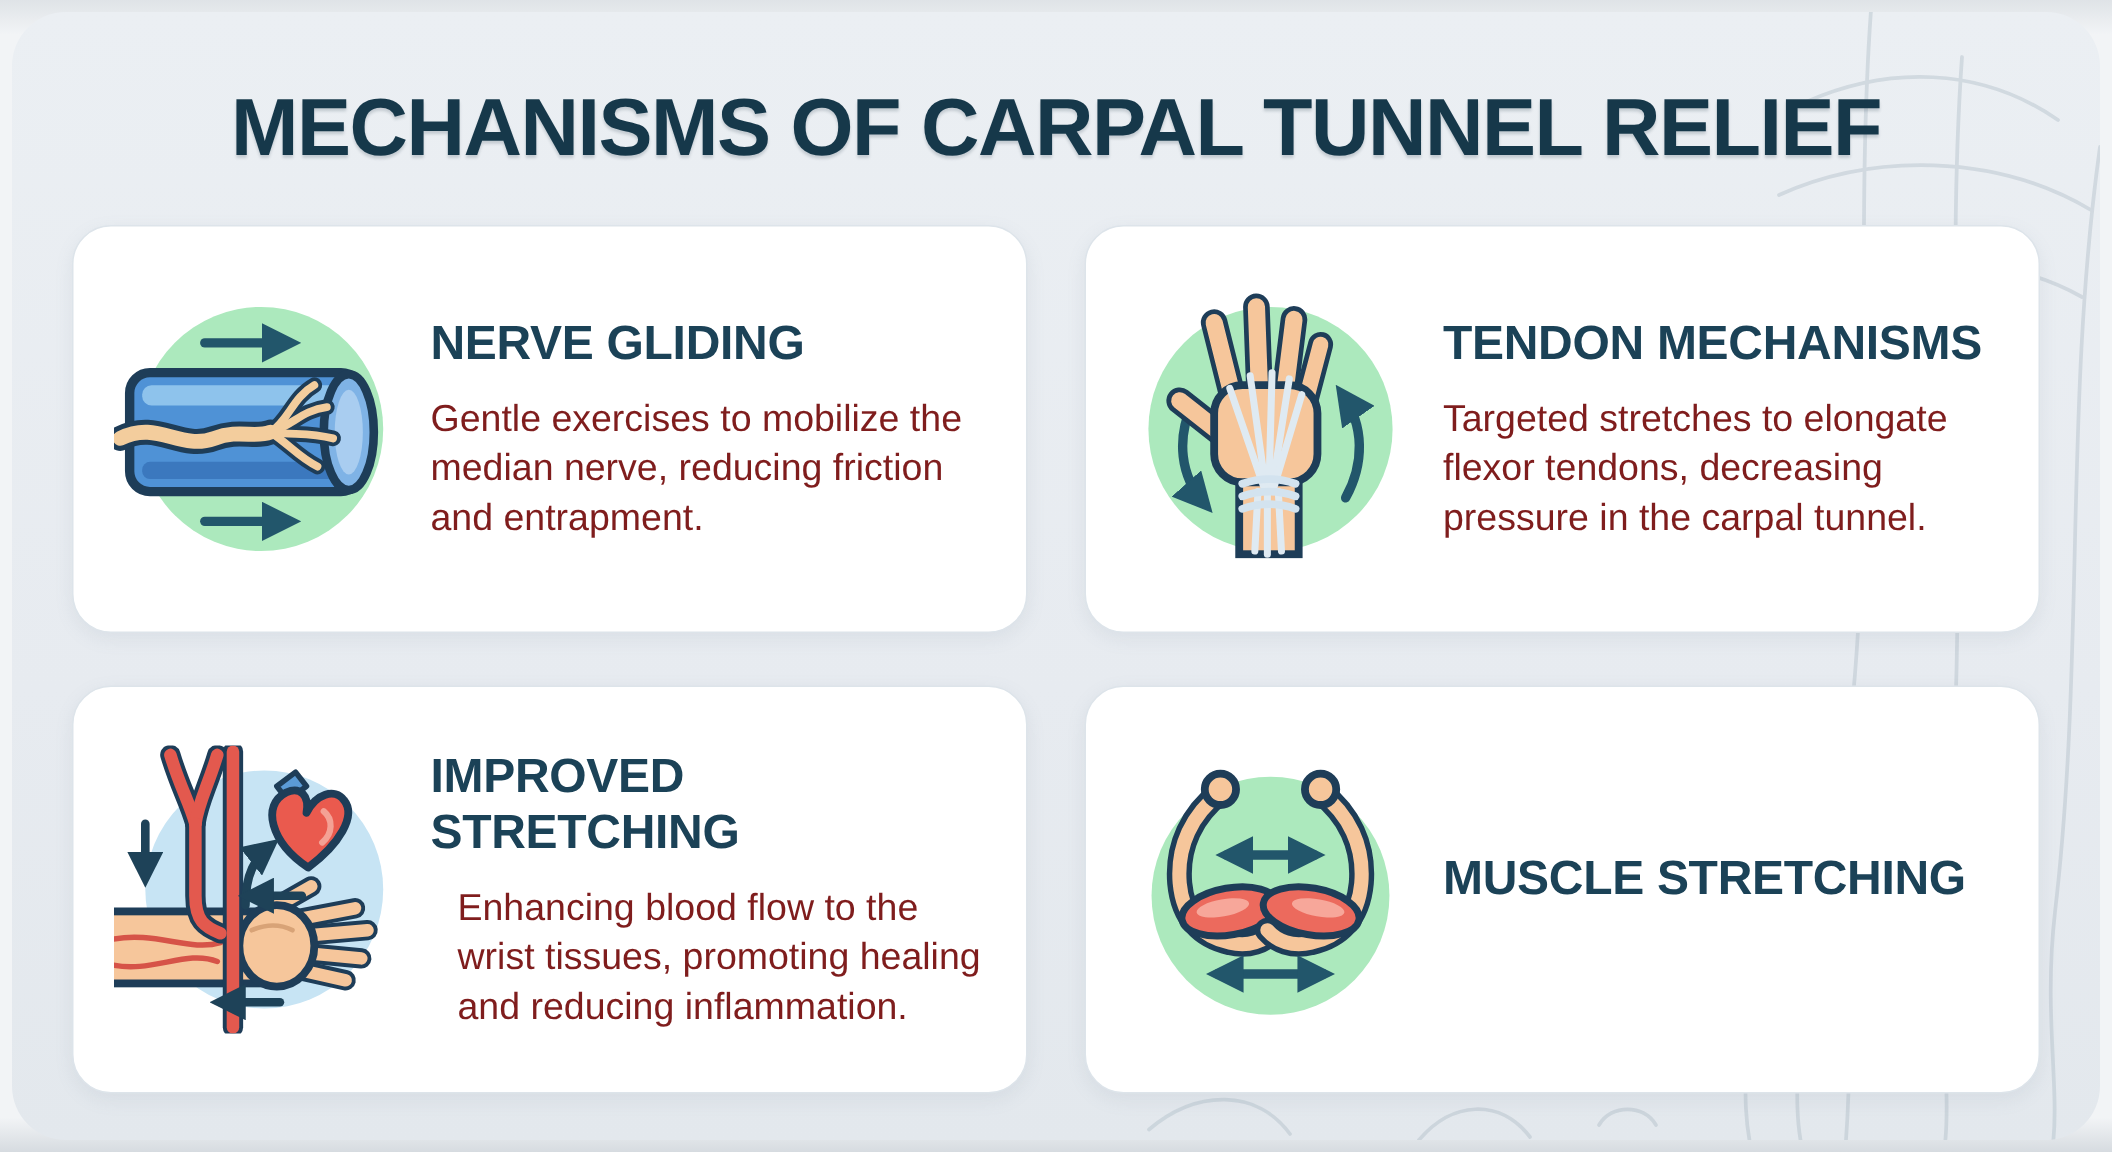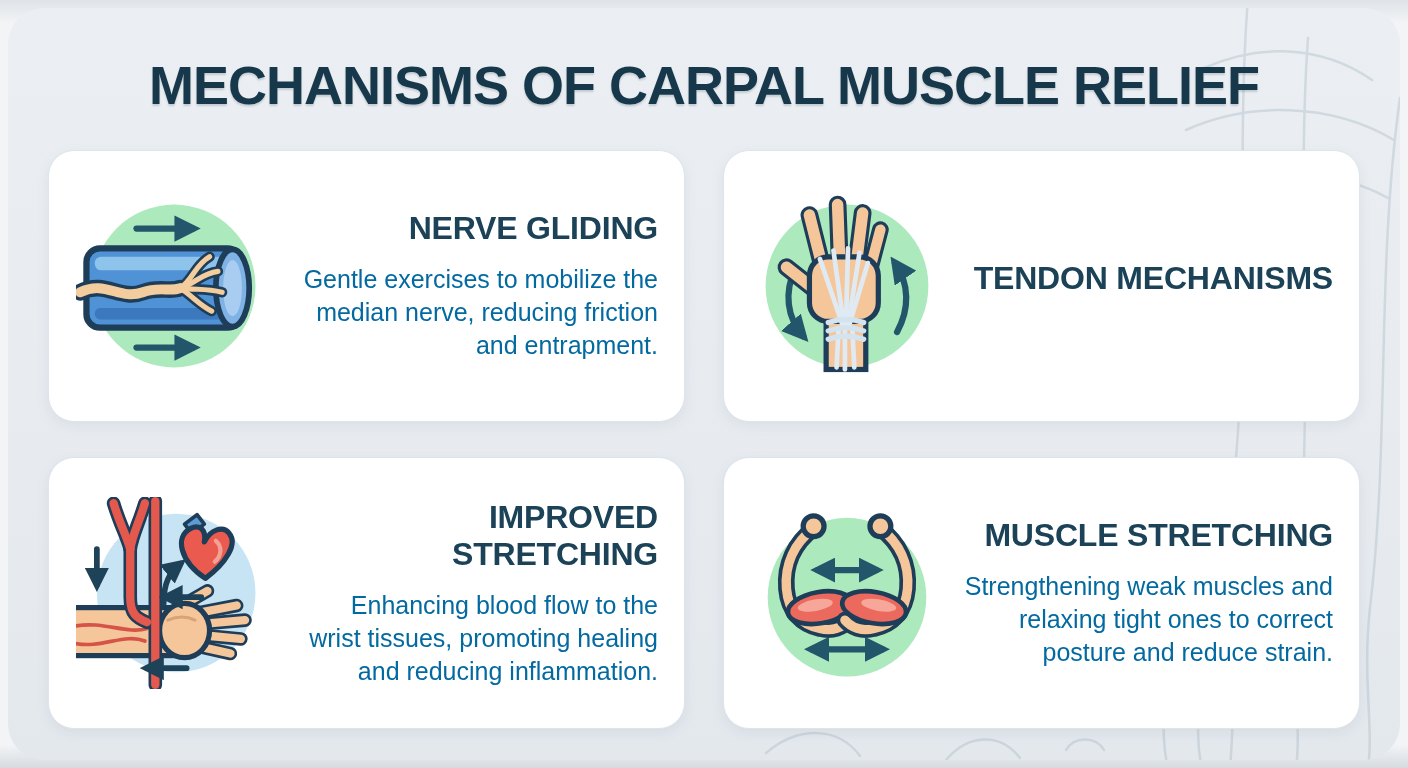--- a/index.html
+++ b/index.html
@@ -24,21 +24,20 @@
     text-align:center;
     font-size:54px; font-weight:bold; letter-spacing:-1px;
     color:#16384a;
     text-shadow:0 2px 2px rgba(20,45,60,0.18);
   }
   .grid {
     display:grid;
     grid-template-columns:1fr 1fr;
     gap:35px 38px;
     padding:0 40px;
-    text-align:right;
   }
   .card {
     background:#ffffff;
     border:1px solid #dde4ea;
     border-radius:26px;
     box-shadow:0 4px 12px rgba(120,140,155,0.12);
     height:272px;
     display:flex; align-items:center;
     padding:16px 26px 16px 14px;
   }
@@ -48,21 +47,21 @@
   }
   .card-text { flex:1; padding-left:6px; }
   .card-title {
     margin:0 0 16px;
     font-size:32px; font-weight:bold; letter-spacing:-0.2px;
     color:#1b4257;
   }
   .card-desc {
     margin:0;
     font-size:25px; line-height:1.32;
-    color:#0369a1;
+    color:#7f1d1d;
   }
   .w1 .card-desc { max-width:400px; }
   .w2 .card-desc { max-width:400px; }
   .w3 .card-desc { max-width:410px;margin-left:18px; }
   .w4 .card-desc { max-width:432px; }
 </style>
 </head>
 <body>
 
 <div class="panel">
@@ -79,21 +78,21 @@
       <path d="M1315,470 l28,14 M1318,494 l28,12 M1320,518 l26,12 M1322,542 l24,12"></path>
       <path d="M1150,620 C1162,680 1150,720 1160,760"></path>
       <path d="M1186,600 C1198,670 1184,720 1194,760"></path>
       <path d="M758,745 C790,718 830,718 852,748"></path>
       <path d="M938,752 C960,726 992,724 1012,750"></path>
       <path d="M1058,742 C1066,728 1088,728 1096,742"></path>
     </g>
   </svg>
 
   <div class="content">
-    <h1 class="page-title">MECHANISMS OF CARPAL MUSCLE RELIEF</h1>
+    <h1 class="page-title">MECHANISMS OF CARPAL TUNNEL RELIEF</h1>
 
     <div class="grid">
 
       <div class="card w1">
         <div class="icon-wrap">
           <svg viewBox="0 0 184 184" width="192" height="192">
             <defs>
               <marker id="ng-ah" viewBox="0 0 10 10" refX="7" refY="5" markerWidth="4.2" markerHeight="4.2" orient="auto-start-reverse">
                 <path d="M0,0 L10,5 L0,10 Z" fill="#22566b"></path>
               </marker>
@@ -163,20 +162,21 @@
             </g>
             <g stroke="#d3e3ef" stroke-width="5" fill="none" stroke-linecap="round">
               <path d="M74,127 Q91,121 108,127"></path>
               <path d="M74,135 Q91,129 108,135"></path>
               <path d="M74,143 Q91,137 108,143"></path>
             </g>
           </svg>
         </div>
         <div class="card-text">
           <h2 class="card-title">TENDON MECHANISMS</h2>
+          <p class="card-desc">Targeted stretches to elongate flexor tendons, decreasing pressure in the carpal tunnel.</p>
         </div>
       </div>
 
       <div class="card w3">
         <div class="icon-wrap">
           <svg viewBox="0 0 184 184" width="192" height="192">
             <defs>
               <marker id="ic-ah" viewBox="0 0 10 10" refX="7" refY="5" markerWidth="4.2" markerHeight="4.2" orient="auto-start-reverse">
                 <path d="M0,0 L10,5 L0,10 Z" fill="#1e4258"></path>
               </marker>
@@ -258,19 +258,18 @@
               </g>
             </g>
             <g stroke="#22566b" stroke-width="6" stroke-linecap="round" fill="none">
               <path d="M64,70 L120,70" marker-start="url(#mr-ah)" marker-end="url(#mr-ah)"></path>
               <path d="M58,146 L126,146" marker-start="url(#mr-ah)" marker-end="url(#mr-ah)"></path>
             </g>
           </svg>
         </div>
         <div class="card-text">
           <h2 class="card-title">MUSCLE STRETCHING</h2>
-          <p class="card-desc">Strengthening weak muscles and relaxing tight ones to correct posture and reduce strain.</p>
         </div>
       </div>
 
     </div>
   </div>
 </div>
 
 </body></html>

